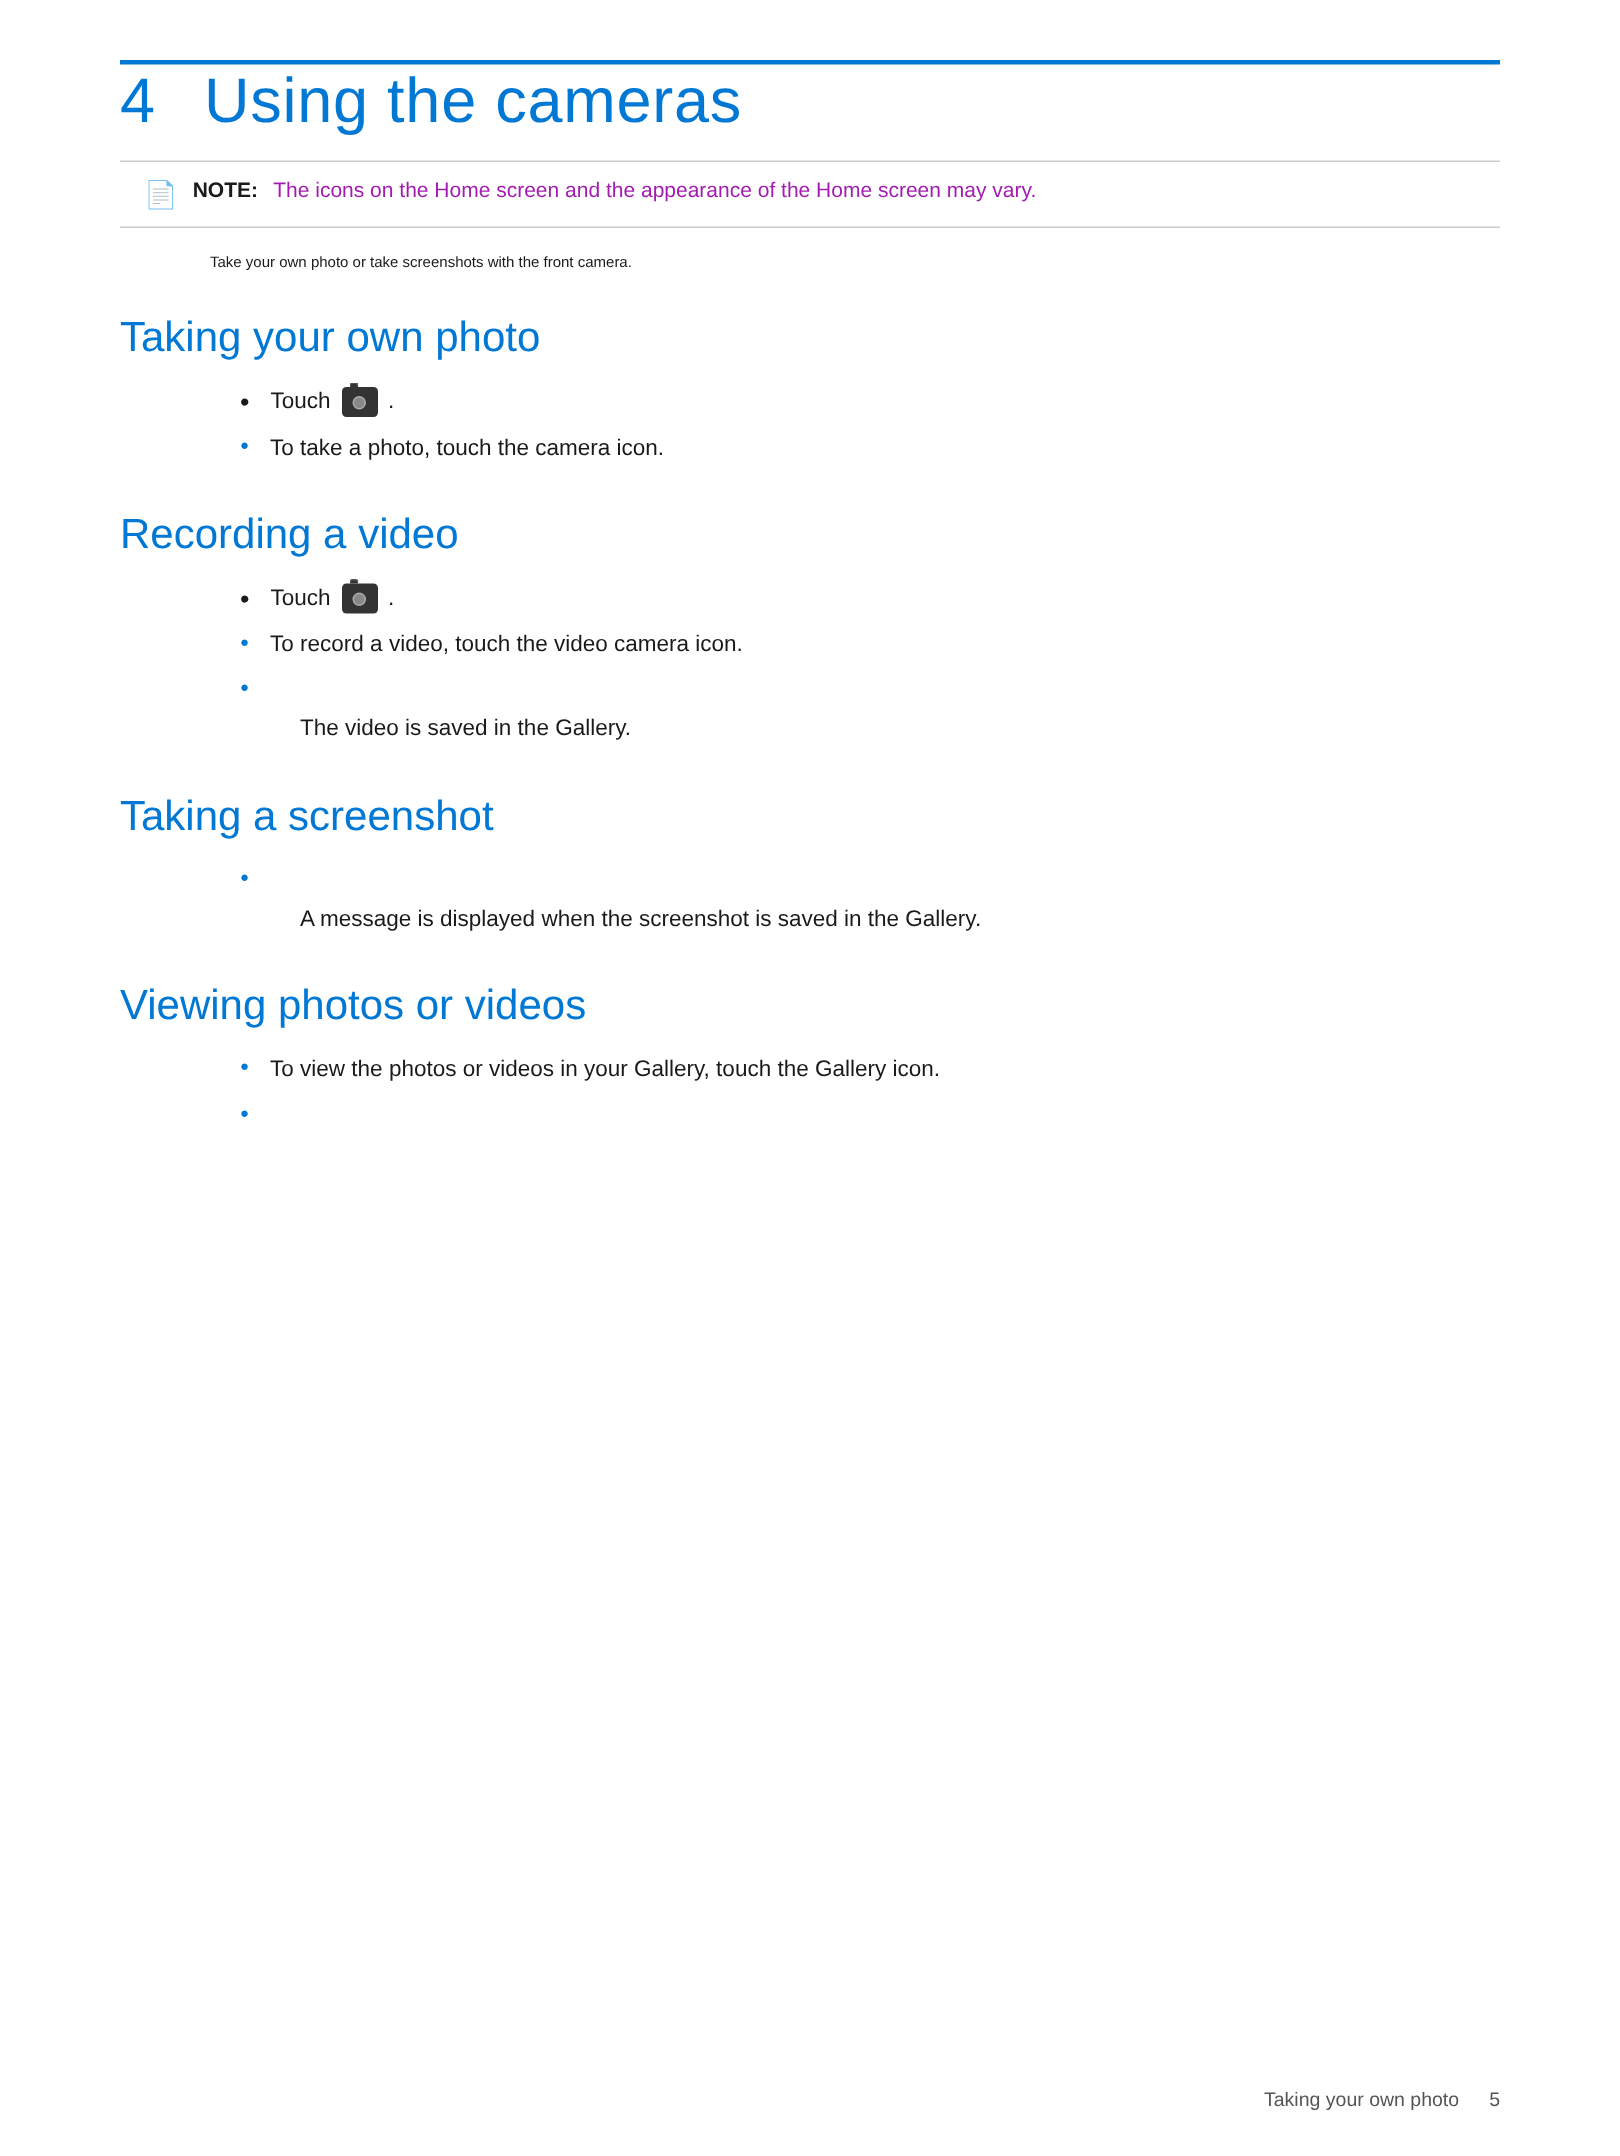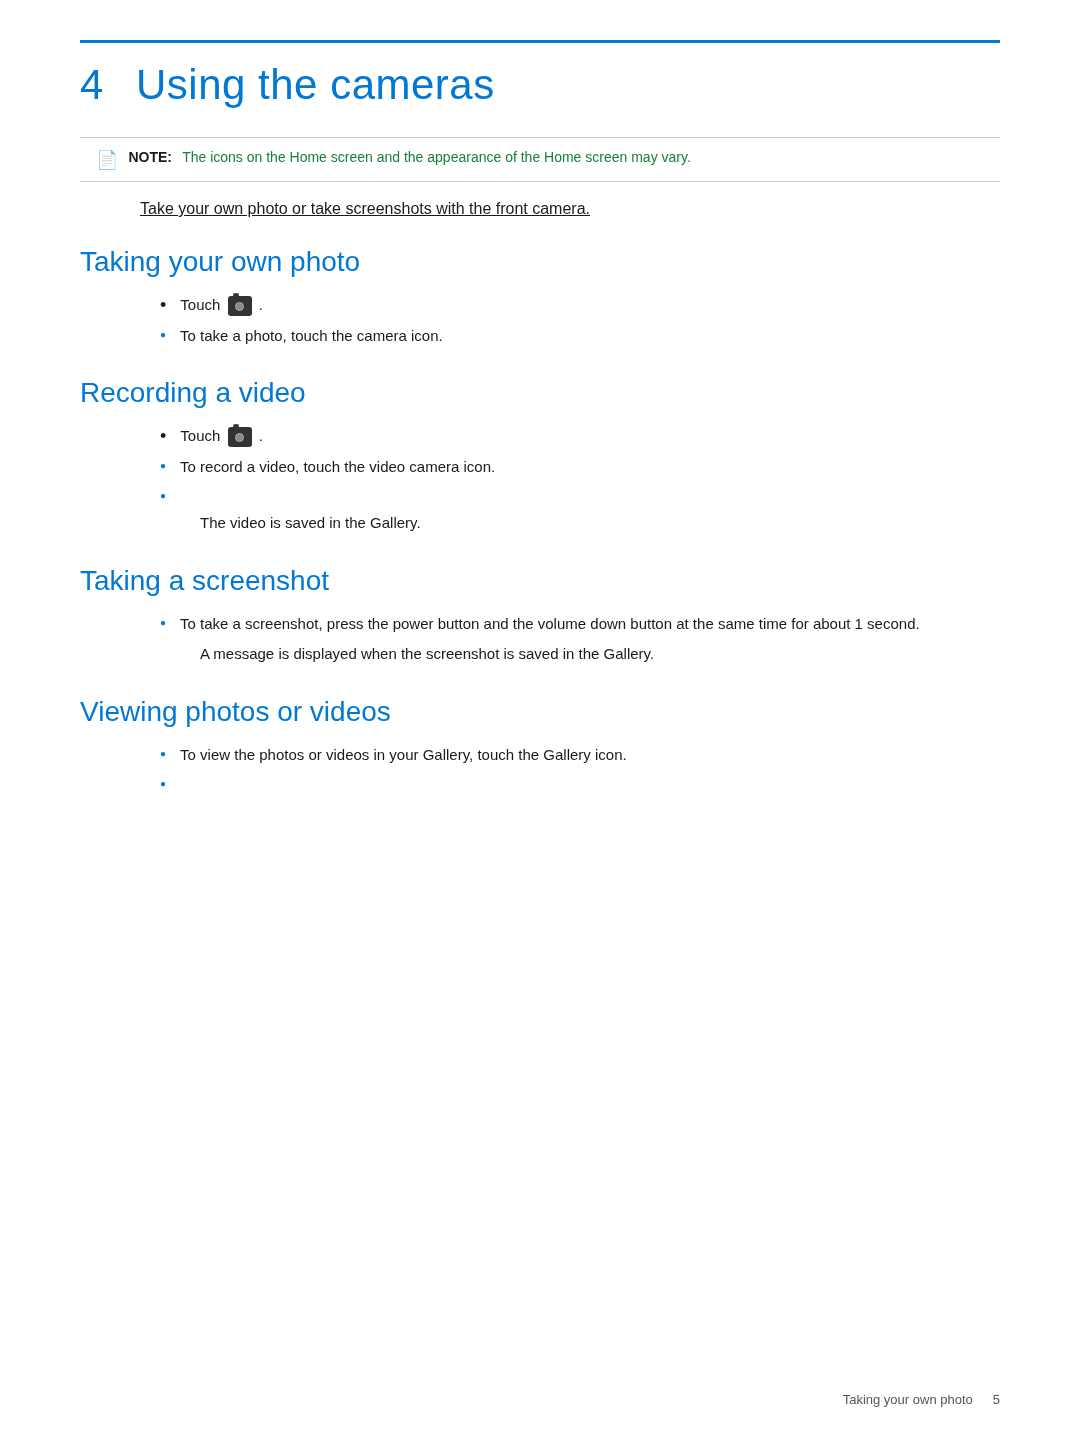--- a/index.html
+++ b/index.html
@@ -13,22 +13,21 @@
       font-family: Arial, sans-serif;
       font-size: 15px;
       color: #1a1a1a;
       width: 1080px;
       min-height: 1437px;
       padding: 40px 80px 60px 80px;
     }
 
     .chapter-header {
       border-top: 3px solid #0078d4;
-      padding-top: 18px;
-      margin-bottom: 28px;
+      margin-bottom: 16px;
     }
 
     .chapter-title {
       font-size: 42px;
       font-weight: 300;
       color: #0078d4;
       letter-spacing: 0.5px;
     }
 
     .chapter-number {
@@ -55,28 +54,27 @@
     }
 
     .note-label {
       font-weight: bold;
       font-size: 14px;
       margin-right: 6px;
     }
 
     .note-text {
       font-size: 14px;
-      color: #15803d;
+      color: #a21caf;
     }
 
     .intro-text {
-      font-size: 16px;
+      font-size: 10px;
       margin-bottom: 28px;
       margin-left: 60px;
-      text-decoration: underline;
     }
 
     .section-title {
       font-size: 28px;
       font-weight: 400;
       color: #0078d4;
       margin-bottom: 16px;
       margin-top: 10px;
     }
 
@@ -238,21 +236,20 @@
     </li>
   </ul>
   <p class="indent-text">The video is saved in the Gallery.</p>
 </div>
 
 <div class="section">
   <h2 class="section-title">Taking a screenshot</h2>
   <ul class="bullet-list">
     <li>
       <span class="bullet-marker bullet-circle">●</span>
-      <span>To take a screenshot, press the power button and the volume down button at the same time for about 1 second.</span>
     </li>
   </ul>
   <p class="indent-text">A message is displayed when the screenshot is saved in the Gallery.</p>
 </div>
 
 <div class="section">
   <h2 class="section-title">Viewing photos or videos</h2>
   <ul class="bullet-list">
     <li>
       <span class="bullet-marker bullet-circle">●</span>

